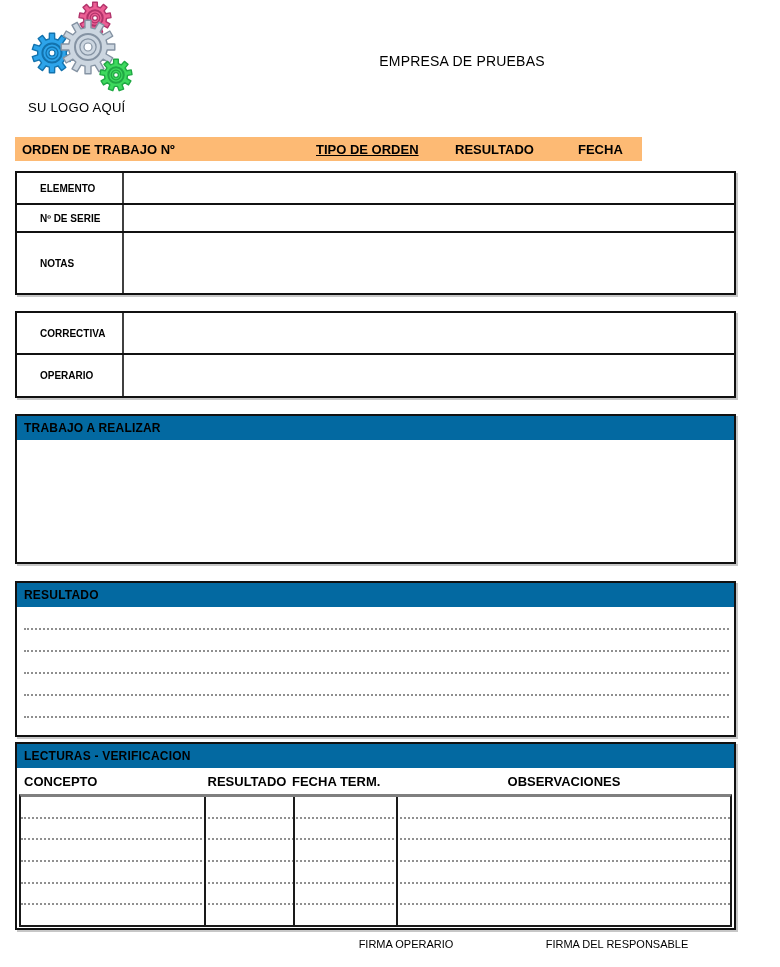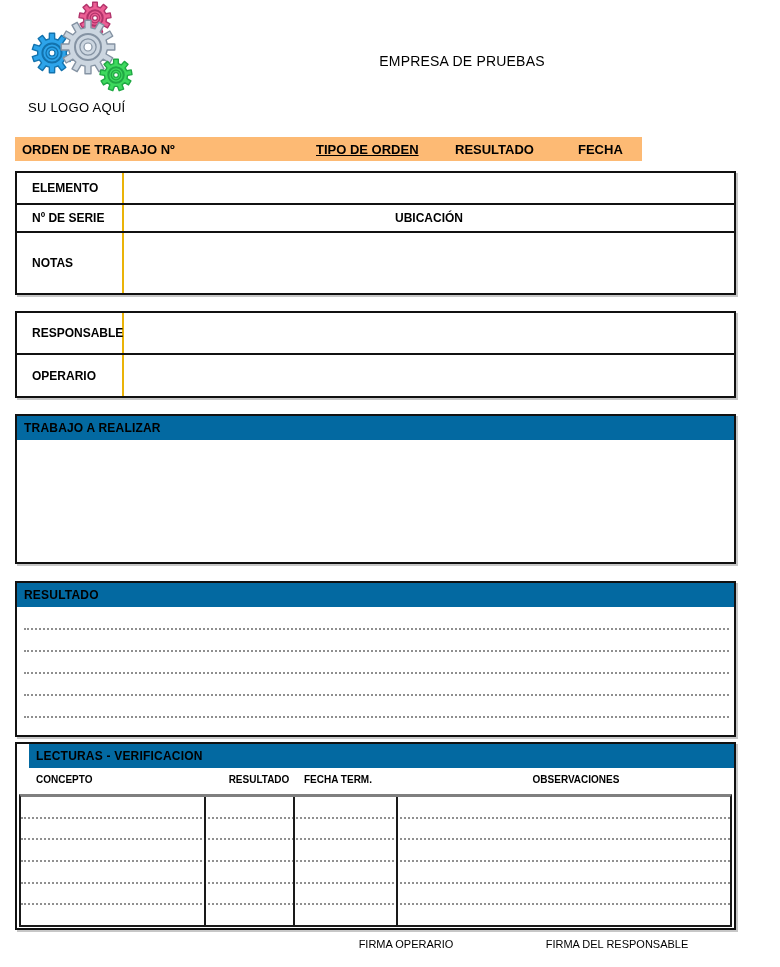--- a/index.html
+++ b/index.html
@@ -49,23 +49,23 @@
     display: flex; align-items: center; padding-left: 7px;
     font-size: 12px; font-weight: bold; letter-spacing: .2px;
   }
 
   
   .tbl1 { top: 171px; height: 124px; }
   .tbl2 { top: 311px; height: 87px; }
   .trow { display: flex; }
   .trow + .trow { border-top: 2px solid #111; }
   .tlabel {
-    width: 107px; border-right: 2px solid #eab308;
-    display: flex; align-items: center; padding-left: 15px;
-    font-size: 12px; font-weight: bold; white-space: nowrap;
+    width: 107px; border-right: 2px solid #404040;
+    display: flex; align-items: center; padding-left: 23px;
+    font-size: 10px; font-weight: bold; white-space: nowrap;
   }
   .tvalue { flex: 1; position: relative; }
   .r-elem  { height: 30px; }
   .r-serie { height: 28px; }
   .r-notas { height: 62px; }
   .r-resp  { height: 40px; }
   .r-oper  { height: 43px; }
   .center-label {
     position: absolute; inset: 0;
     display: flex; align-items: center; justify-content: center;
@@ -75,22 +75,22 @@
   
   .workbox { top: 414px; height: 150px; }
   .work-area { position: absolute; left: 0; right: 0; top: 24px; bottom: 0; }
 
   
   .resultbox { top: 581px; height: 156px; }
   #result-lines { position: absolute; left: 7px; right: 5px; top: 25px; }
   .result-line { height: 22px; border-bottom: 2px dotted #8f8f8f; }
 
   
-  .readingsbox { top: 742px; height: 188px; padding-left: 12px; }
-  .col-headers { position: relative; height: 26px; font-size: 10px; font-weight: bold; }
+  .readingsbox { top: 742px; height: 188px; }
+  .col-headers { position: relative; height: 26px; font-size: 13px; font-weight: bold; }
   .col-headers span { position: absolute; top: 6px; white-space: nowrap; }
   .ch-concepto { left: 7px; }
   .ch-resultado { left: 185px; width: 90px; text-align: center; }
   .ch-fecha { left: 275px; width: 102px; text-align: left; }
   .ch-observ { left: 377px; width: 340px; text-align: center; }
   .rgrid {
     position: absolute; left: 2px; right: 2px; top: 50px; bottom: 1px;
     border-top: 3px solid #7f7f7f;
     border-left: 2px solid #1a1a1a;
     border-right: 2px solid #1a1a1a;
@@ -143,33 +143,30 @@
     <span class="ob-fechav"></span>
   </div>
 
   <div class="box tbl1">
     <div class="trow r-elem">
       <div class="tlabel">ELEMENTO</div>
       <div class="tvalue"></div>
     </div>
     <div class="trow r-serie">
       <div class="tlabel">Nº DE SERIE</div>
-      <div class="tvalue">
-        <span class="center-label">UBICACIÓN</span>
-      </div>
     </div>
     <div class="trow r-notas">
       <div class="tlabel">NOTAS</div>
       <div class="tvalue"></div>
     </div>
   </div>
 
   <div class="box tbl2">
     <div class="trow r-resp">
-      <div class="tlabel">RESPONSABLE</div>
+      <div class="tlabel">CORRECTIVA</div>
       <div class="tvalue"></div>
     </div>
     <div class="trow r-oper">
       <div class="tlabel">OPERARIO</div>
       <div class="tvalue"></div>
     </div>
   </div>
 
   <div class="box workbox">
     <div class="sec-header">TRABAJO A REALIZAR</div>

